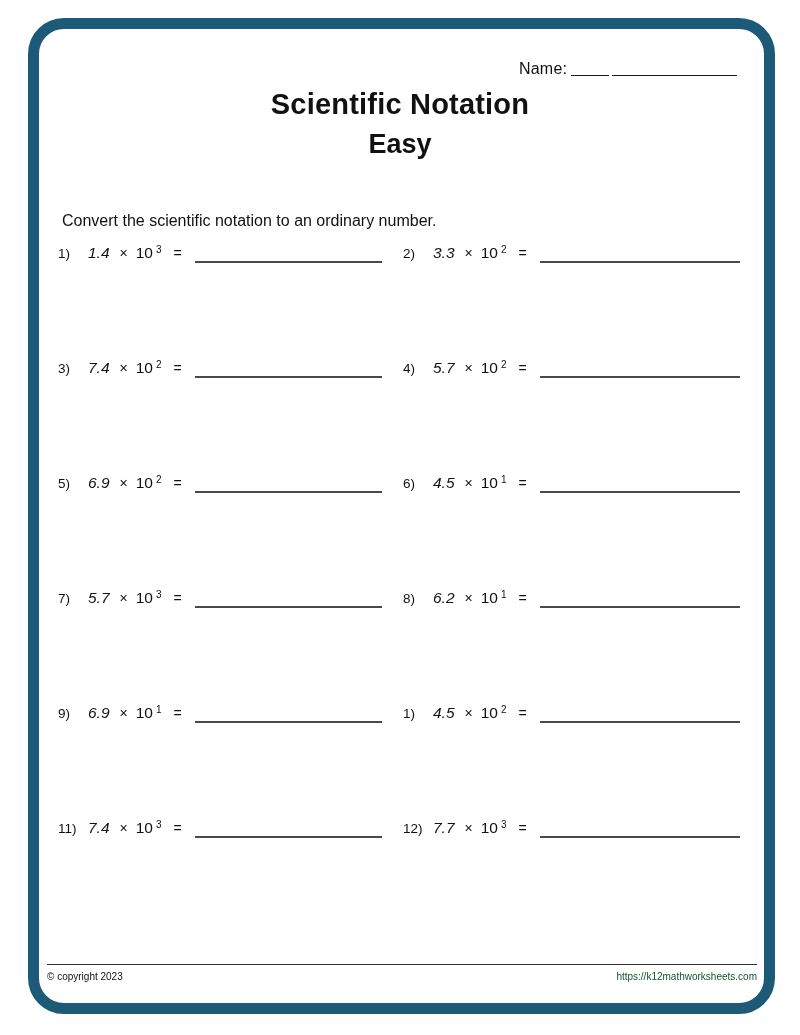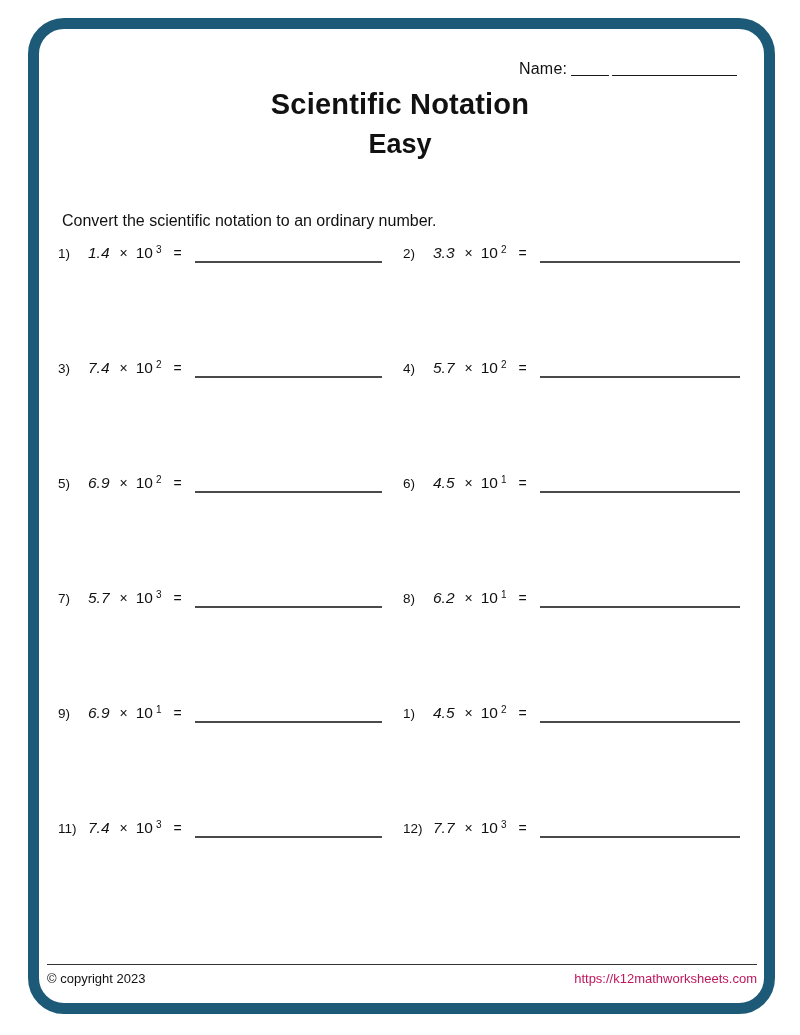--- a/index.html
+++ b/index.html
@@ -107,24 +107,24 @@
     width: 710px; height: 0;
     border-top: 1.6px solid #333;
   }
   .footer-row {
     position: absolute;
     left: 47px; top: 971px;
     width: 710px;
     display: flex;
     justify-content: space-between;
     align-items: baseline;
-    font-size: 13px;
+    font-size: 10px;
   }
   .footer-row a, .site-url {
-    color: #be185d;
+    color: #14532d;
     text-decoration: none;
     margin-left: 48px;
   }
 </style>
 </head>
 <body>
 
 <div class="page-frame"></div>
 
 <div class="name-row">

